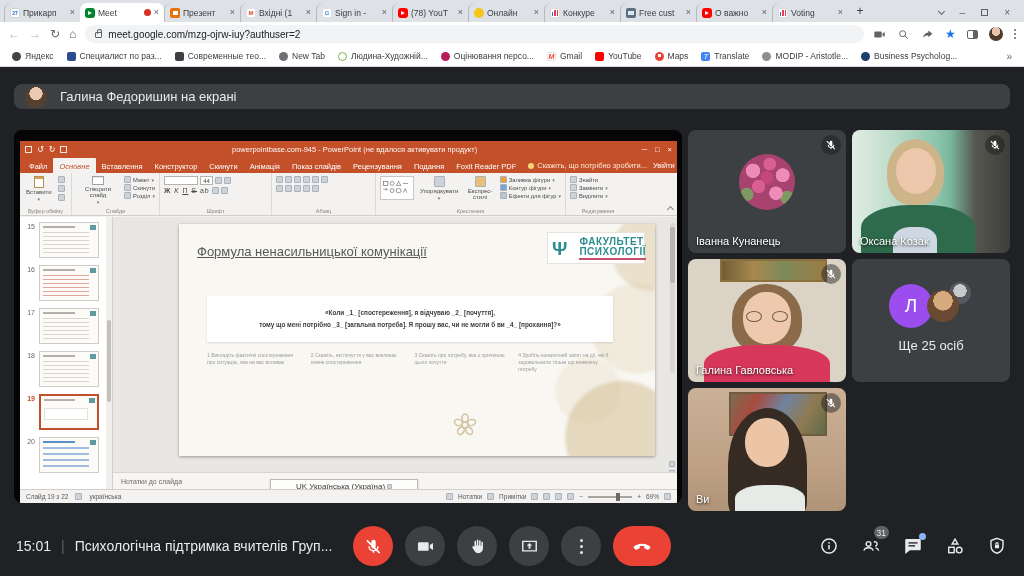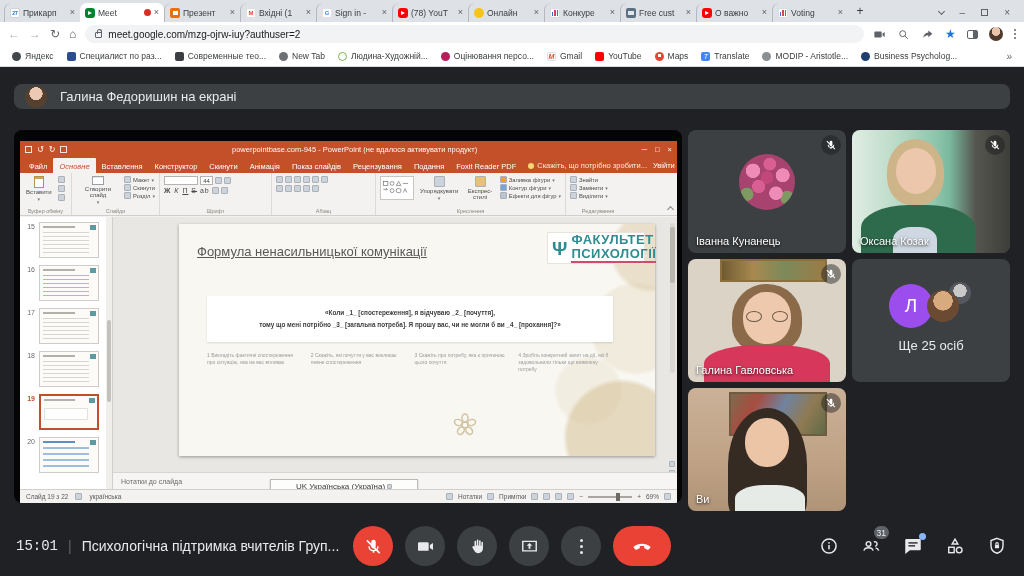--- a/index.html
+++ b/index.html
@@ -123,21 +123,21 @@
            background-image:
              radial-gradient(circle at 99% 12%, rgba(216,196,156,.45) 0 7%, transparent 8%),
              radial-gradient(circle at 96% 45%, rgba(223,206,170,.30) 0 9%, transparent 10%),
              radial-gradient(circle at 93% 92%, rgba(210,188,142,.50) 0 11%, transparent 12%),
              radial-gradient(circle at 86% 72%, rgba(226,211,180,.28) 0 7%, transparent 8%); }
   .slide-title { position:absolute; left:18px; top:20px; font-size:13px; color:#595959;text-decoration:underline; }
   .slide-logo { position:absolute; right:10px; top:8px; width:98px; height:32px; background:#fff; border:1px solid #e7e4dd;
                 display:flex; align-items:center; gap:4px; padding:0 4px; }
   .psi { font-size:19px; color:#2e8d90; font-weight:bold; line-height:1; }
   .logo-lines { display:flex; flex-direction:column; line-height:1.05; }
-  .logo-lines b { font-size:13px; color:#2e8d90; letter-spacing:.5px; }
+  .logo-lines b { font-size:10px; color:#2e8d90; letter-spacing:.5px;margin-left:8px; }
   .logo-lines .l2 { border-bottom:2px solid #c94f6d; }
   .formula-box { position:absolute; left:28px; right:42px; top:72px; height:46px; background:#fff; box-shadow:0 1px 2px rgba(0,0,0,.12);
                  display:flex; flex-direction:column; justify-content:center; text-align:center; padding:0 8px; }
   .formula-box p { font-size:6.4px; font-weight:bold; color:#3c3c3c; line-height:1.8; }
   .steps { position:absolute; left:28px; right:42px; top:128px; display:flex; gap:9px; }
   .step { flex:1; font-size:5px; color:#9b9b9b; line-height:1.4; }
   .flower { position:absolute; left:57%; top:80%; width:30px; height:30px; opacity:.7; }
   .enav { position:absolute; right:2px; bottom:4px; display:flex; flex-direction:column; gap:3px; }
   .enav .mi { width:6px; height:6px; }
   .escroll { position:absolute; right:2px; top:6px; width:5px; height:150px; background:#dad7d2; border-radius:2px; }
@@ -207,21 +207,21 @@
   .ovlabel { position:absolute; left:0; right:0; top:64%; text-align:center; color:#e8eaed; font-size:13px; }
 
   .v6 { background:linear-gradient(180deg,#cab197 0%,#bfa286 60%,#b09478 100%); }
   .v6 .paint { left:26%; top:3%; width:62%; height:36%; background:linear-gradient(120deg,#7d6b4f 0%,#a84c3f 25%,#6f83a0 50%,#8f7a52 75%,#5f6b48 100%); border:2px solid #6e5b40; }
   .v6 .hair { left:25%; top:16%; width:50%; height:92%; background:#362b23; border-radius:50% 50% 18% 18%; }
   .v6 .face { left:36%; top:24%; width:28%; height:40%; background:#ecc5a6; border-radius:48%; }
   .v6 .body { left:30%; bottom:-5%; width:44%; height:26%; background:#e6ebe7; border-radius:42% 42% 0 0; }
 
   
   .bottombar { position:absolute; left:0; right:0; bottom:0; height:60px; background:#202124; display:flex; align-items:center; padding:0 16px; }
-  .btime { color:#e8eaed; font-size:14px;font-family:Liberation Mono, monospace; }
+  .btime { color:#e8eaed; font-size:14px; }
   .bdiv { color:#5f6368; margin:0 10px; font-size:14px; }
   .btitle { color:#e8eaed; font-size:14px; max-width:320px; white-space:nowrap; overflow:hidden; text-overflow:ellipsis; }
   .controls { position:absolute; left:50%; transform:translateX(-50%); display:flex; align-items:center; gap:12px; }
   .ctl { width:40px; height:40px; border-radius:50%; background:#3c4043; display:flex; align-items:center; justify-content:center; }
   .ctl svg { width:19px; height:19px; color:#e8eaed; }
   .ctl.red { background:#ea4335; }
   .ctl.red svg { color:#fff; }
   .endcall { width:58px; height:40px; border-radius:20px; background:#ea4335; display:flex; align-items:center; justify-content:center; }
   .endcall svg { width:22px; height:22px; color:#fff; }
   .dots3 { display:flex; flex-direction:column; gap:3px; }

